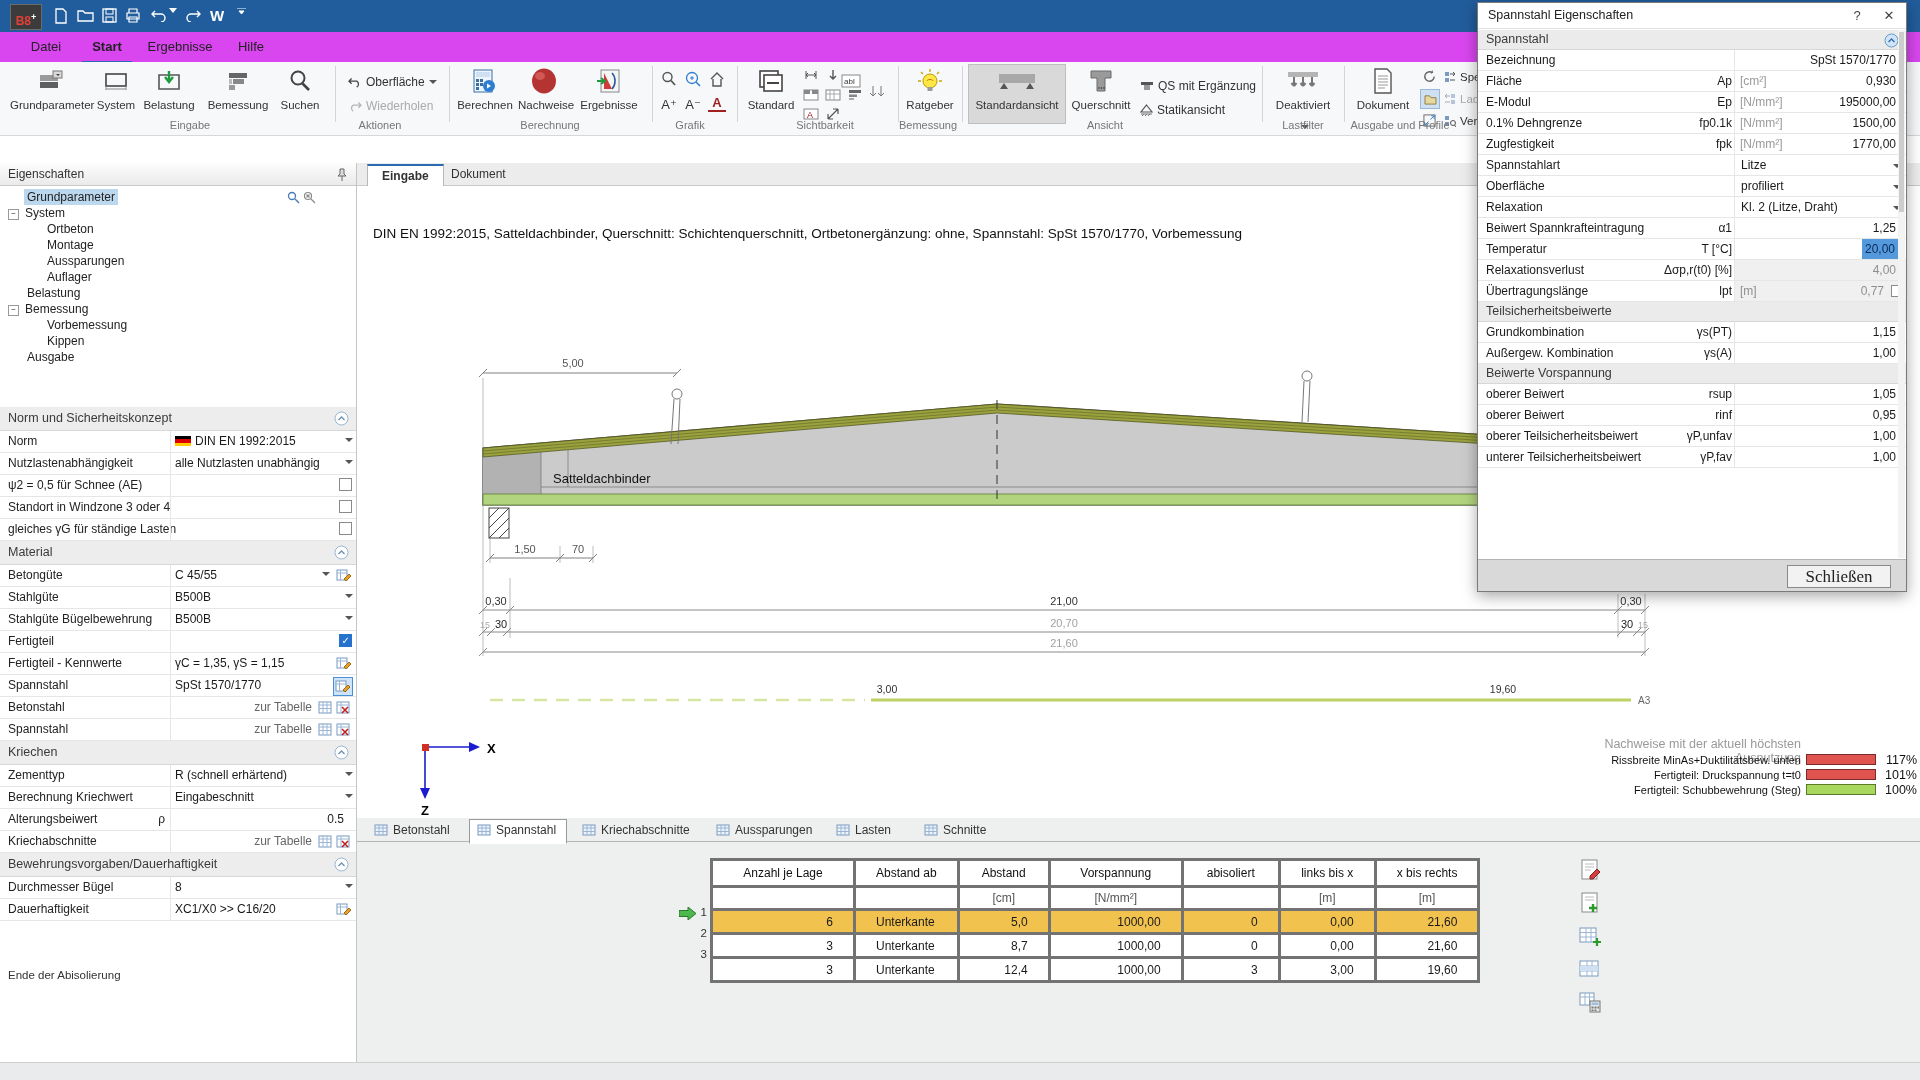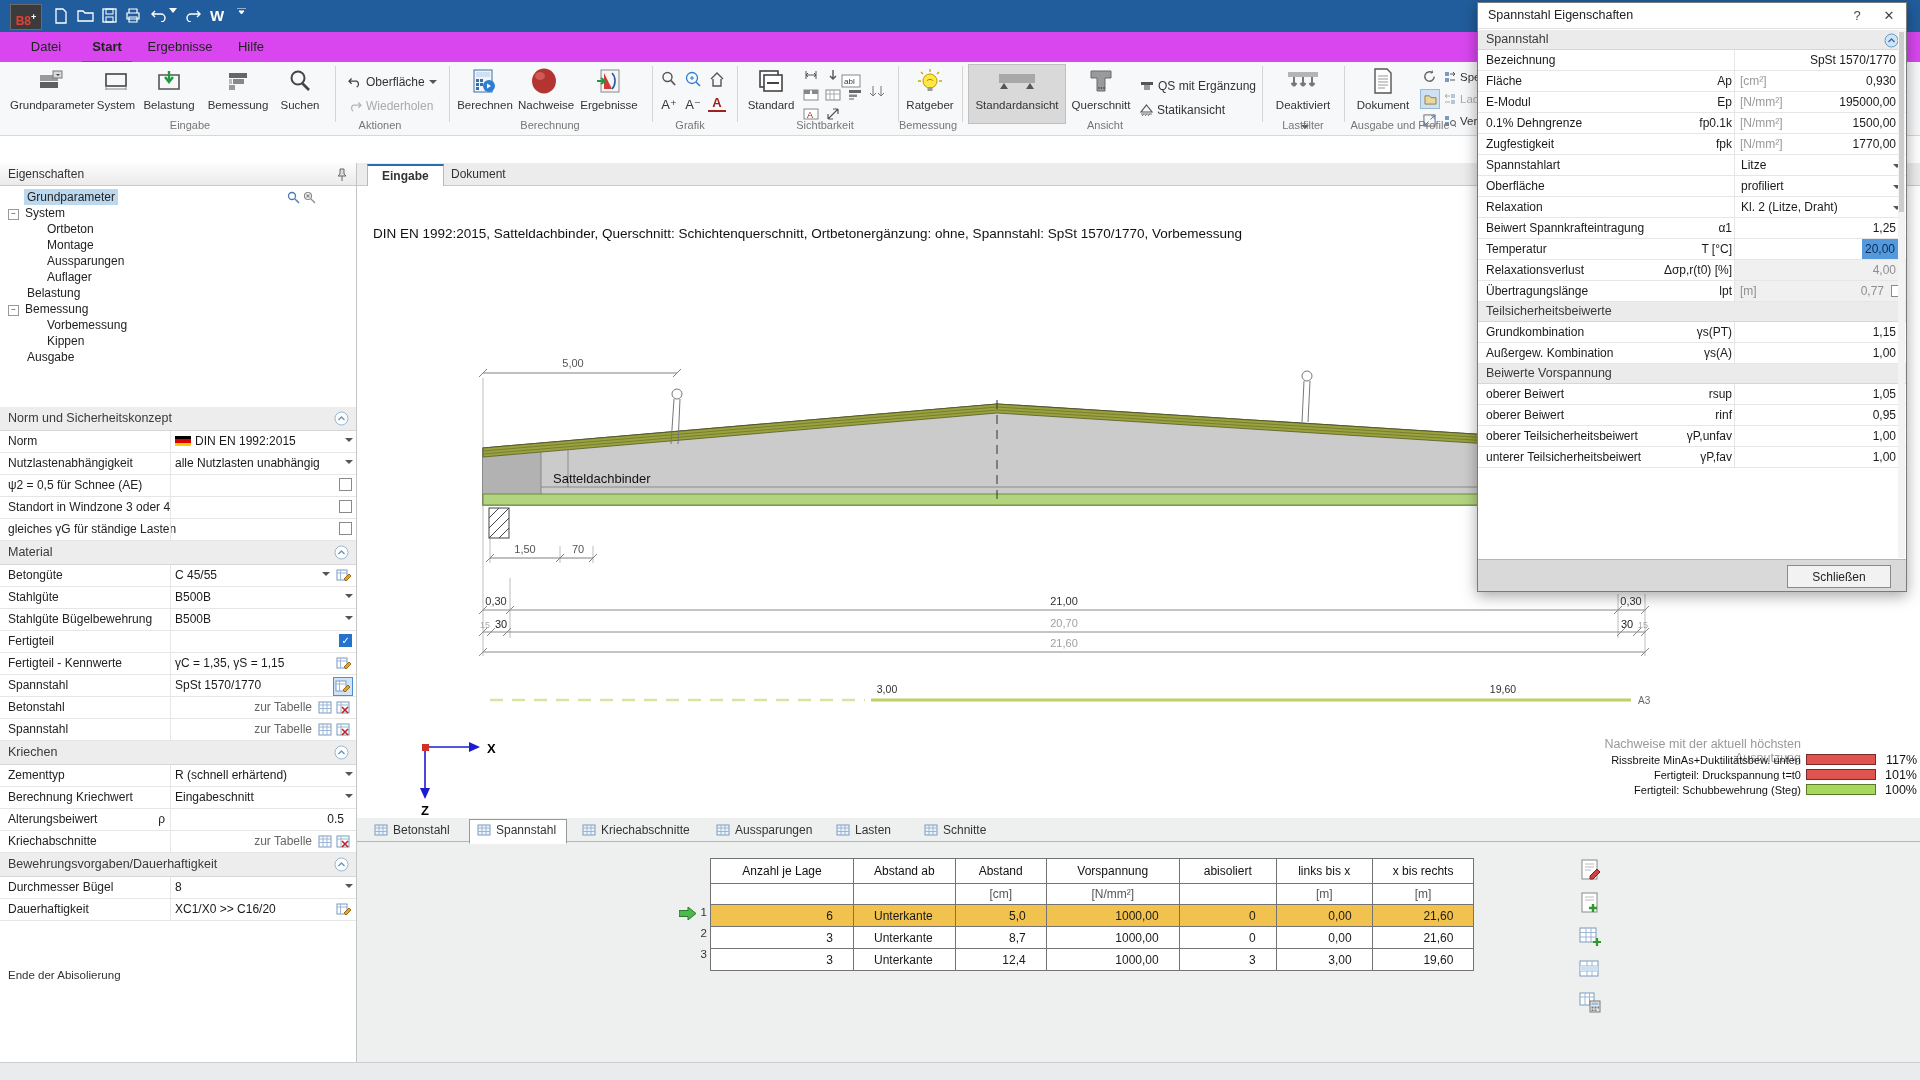--- a/index.html
+++ b/index.html
@@ -78,21 +78,21 @@
   .res-bar{width:70px;height:11px;margin:0 5px;border:1px solid #7a2a2a;box-sizing:border-box;}
   .res-row .rp{width:36px;text-align:right;font-size:12.5px;color:#111;}
 
   
   .botpanel{position:absolute;left:357px;top:818px;width:1563px;height:244px;background:#eef0f0;}
   .btabs{position:absolute;left:0;top:0;width:100%;height:24px;border-bottom:1px solid #b5b5b5;box-sizing:border-box;}
   .btab{position:absolute;top:2px;height:21px;line-height:20px;font-size:12px;color:#333;padding:0 10px 0 26px;}
   .btab.active{background:#fff;border:1px solid #999;border-bottom:1px solid #fff;top:1px;height:23px;}
   .btab svg{position:absolute;left:7px;top:4px;}
   .btable{position:absolute;left:353px;top:40px;border-collapse:collapse;background:#fff;font-size:12px;}
-  .btable td{border:1px solid #737373;padding:0 20px;height:21px;white-space:nowrap;}
+  .btable td{border:3px solid #737373;padding:0 20px;height:21px;white-space:nowrap;}
   .btable tr.hd td{height:24px;text-align:center;color:#111;}
   .btable tr.un td{height:20px;text-align:center;color:#555;}
   .btable td.num{text-align:right;}
   .rownum{position:absolute;width:14px;text-align: right;font-size:11.5px;color:#333;left:336px;}
   .stackbtn{position:absolute;left:1221px;width:26px;height:26px;}
 
   
   .statusbar{position:absolute;left:0;top:1062px;width:1920px;height:18px;background:#e9ebec;border-top:1px solid #cfcfcf;box-sizing:border-box;}
 
   
@@ -110,21 +110,21 @@
   .drow .unit{position:absolute;left:5px;top:0;color:#9a9a9a;}
   .drow .val{position:absolute;right:10px;top:0;color:#1a1a1a;}
   .drow .val.sel{background:#5599dd;color:#0a2a55;padding:0 3px;right:8px;}
   .drow.dis .rc{background:#f0f0f0;}
   .drow.dis .val,.drow.dis .unit{color:#8f8f8f;}
   .drow .vtx{position:absolute;left:6px;top:0;color:#1a1a1a;white-space:nowrap;}
   .ddbox{position:absolute;right:2px;top:3px;width:15px;height:15px;display:flex;align-items:center;justify-content:center;}
   .dcb{position:absolute;right:3px;top:4px;width:12px;height:12px;border:1px solid #8a8a8a;background:#fff;box-sizing:border-box;}
   .dlg-foot{position:absolute;left:0;top:556px;width:428px;height:32px;background:#d9d9d9;border-top:1px solid #b5b5b5;box-sizing:border-box;}
   .dlg-close{position:absolute;right:15px;top:5px;width:104px;height:23px;background:#f2f2f2;border:1px solid #8a8a8a;
-             text-align:center;line-height:22px;font-size:12px;color:#222;box-sizing:border-box;}
+             text-align:center;line-height:22px;font-size:17px;color:#222;box-sizing:border-box;font-family:Liberation Serif, serif;}
   .dscroll{position:absolute;right:1px;top:27px;width:7px;height:528px;background:#f3f3f3;}
   .dscroll i{position:absolute;left:1px;top:2px;width:5px;height:180px;background:#cdcdcd;}
 </style>
 </head>
 <body>
 
 <div id="root">
 
   <div class="titlebar">
     <div class="appbadge"><span>B8</span><sup>+</sup></div>

